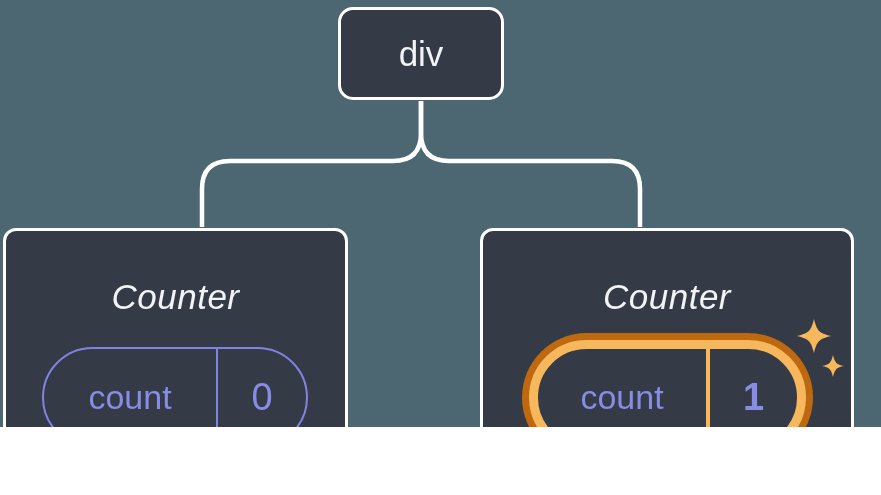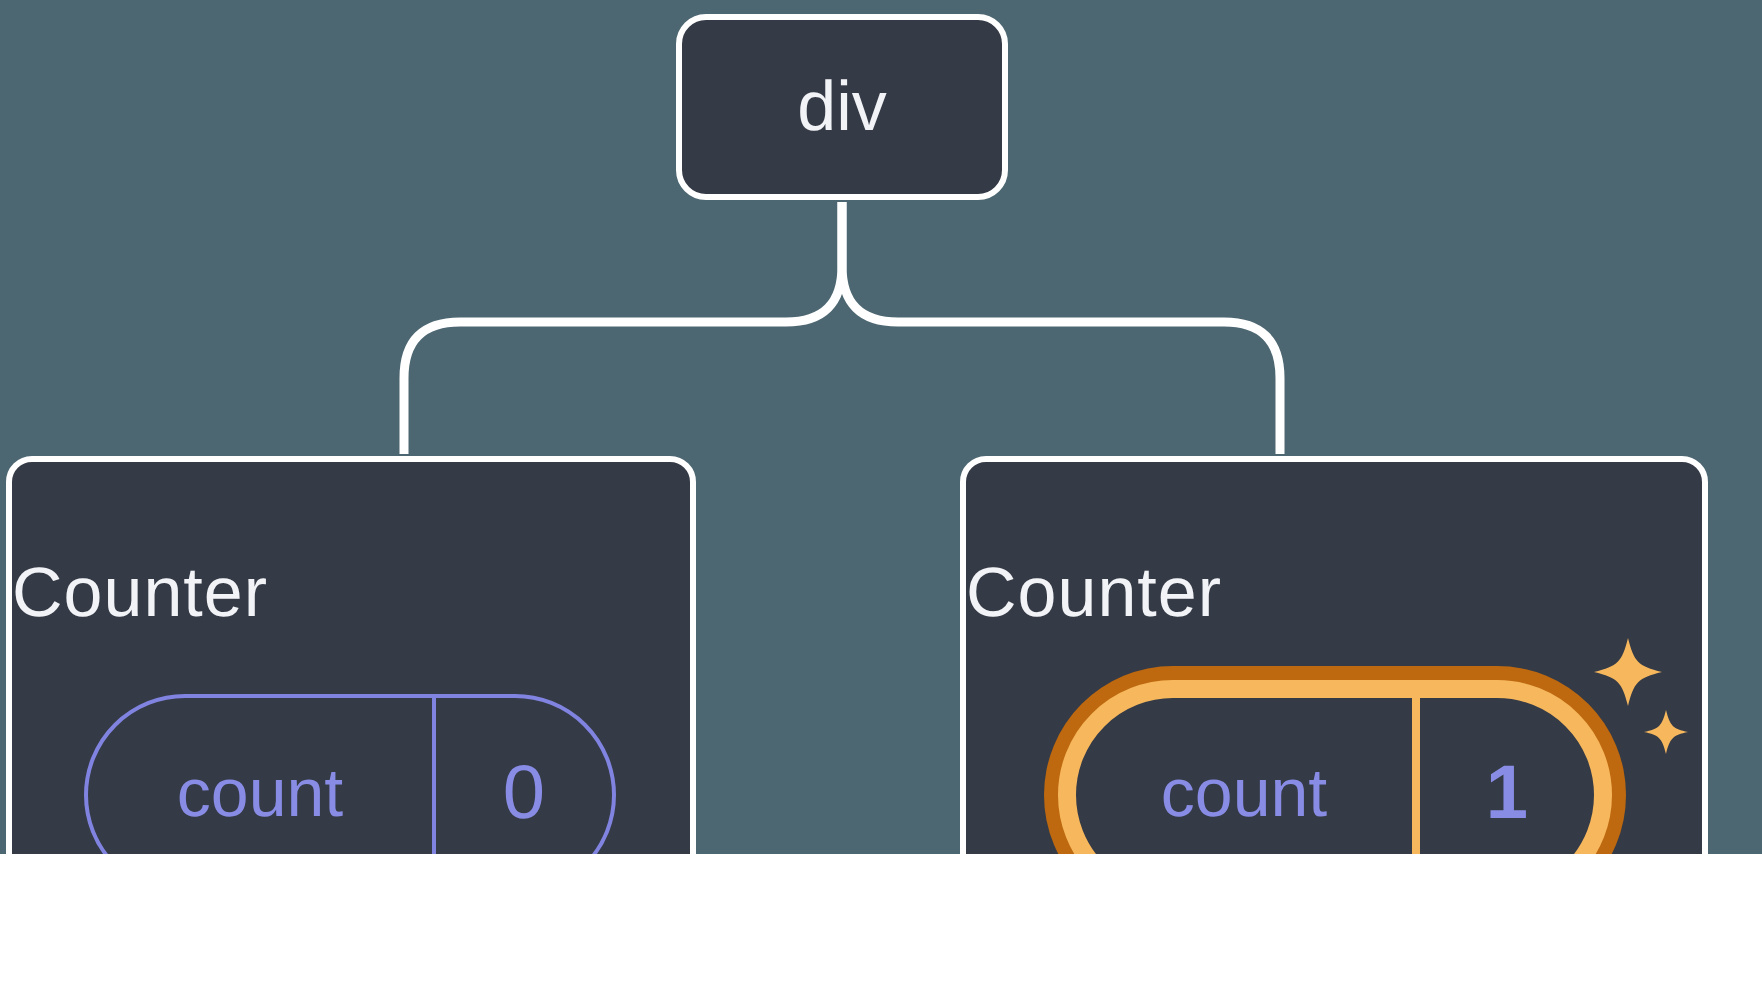--- a/index.html
+++ b/index.html
@@ -37,25 +37,26 @@
   .counter-node {
     top: 228px;
     width: 345px; height: 262px;
     border-radius: 13px;
   }
   .counter-node.first { left: 3px; }
   .counter-node.second { left: 480px; width: 374px; }
   .counter-title {
     position: absolute;
     top: 46px; left: 0; right: 0;
-    text-align: left;
+    text-align: center;
     font-size: 35px;
     font-weight: 500;
     letter-spacing: 0.5px;
     color: var(--node-text, #F2F3F6);
+    font-style: italic;
   }
   
   .state-pill {
     position: absolute;
     left: 36px; top: 116px;
     width: 266px; height: 101px;
     box-sizing: border-box;
     border: 2.5px solid var(--accent-purple, #8083DF);
     border-radius: 51px;
     display: flex;

